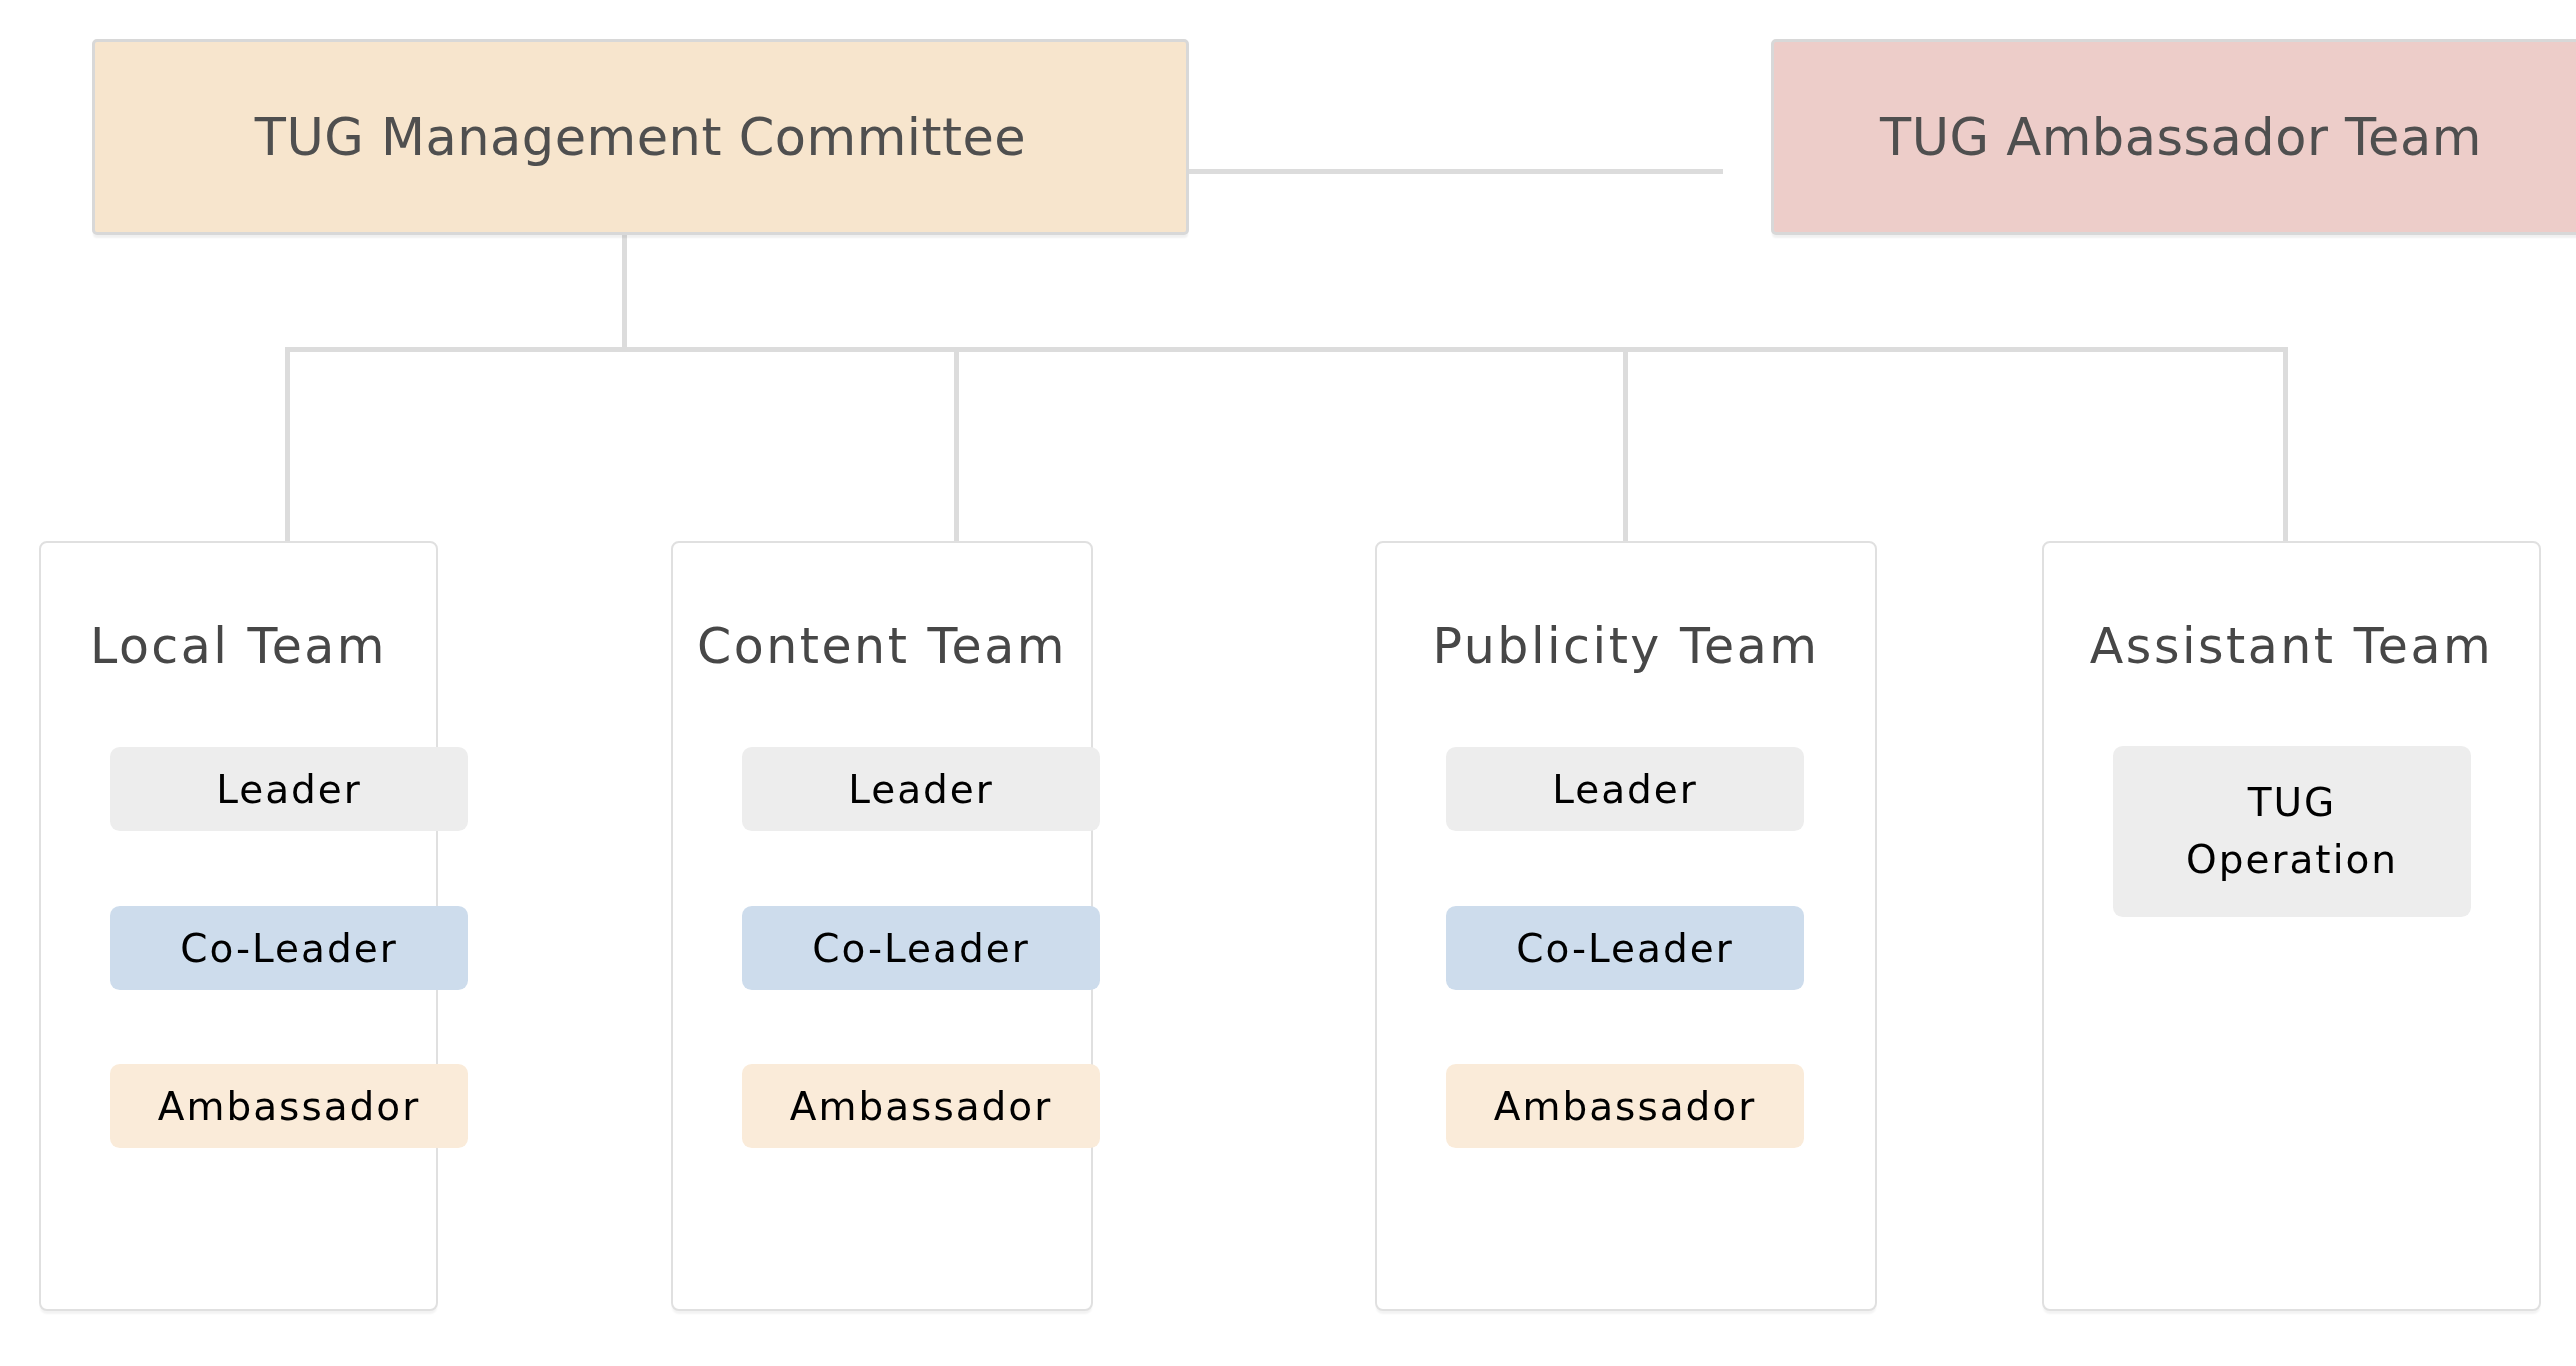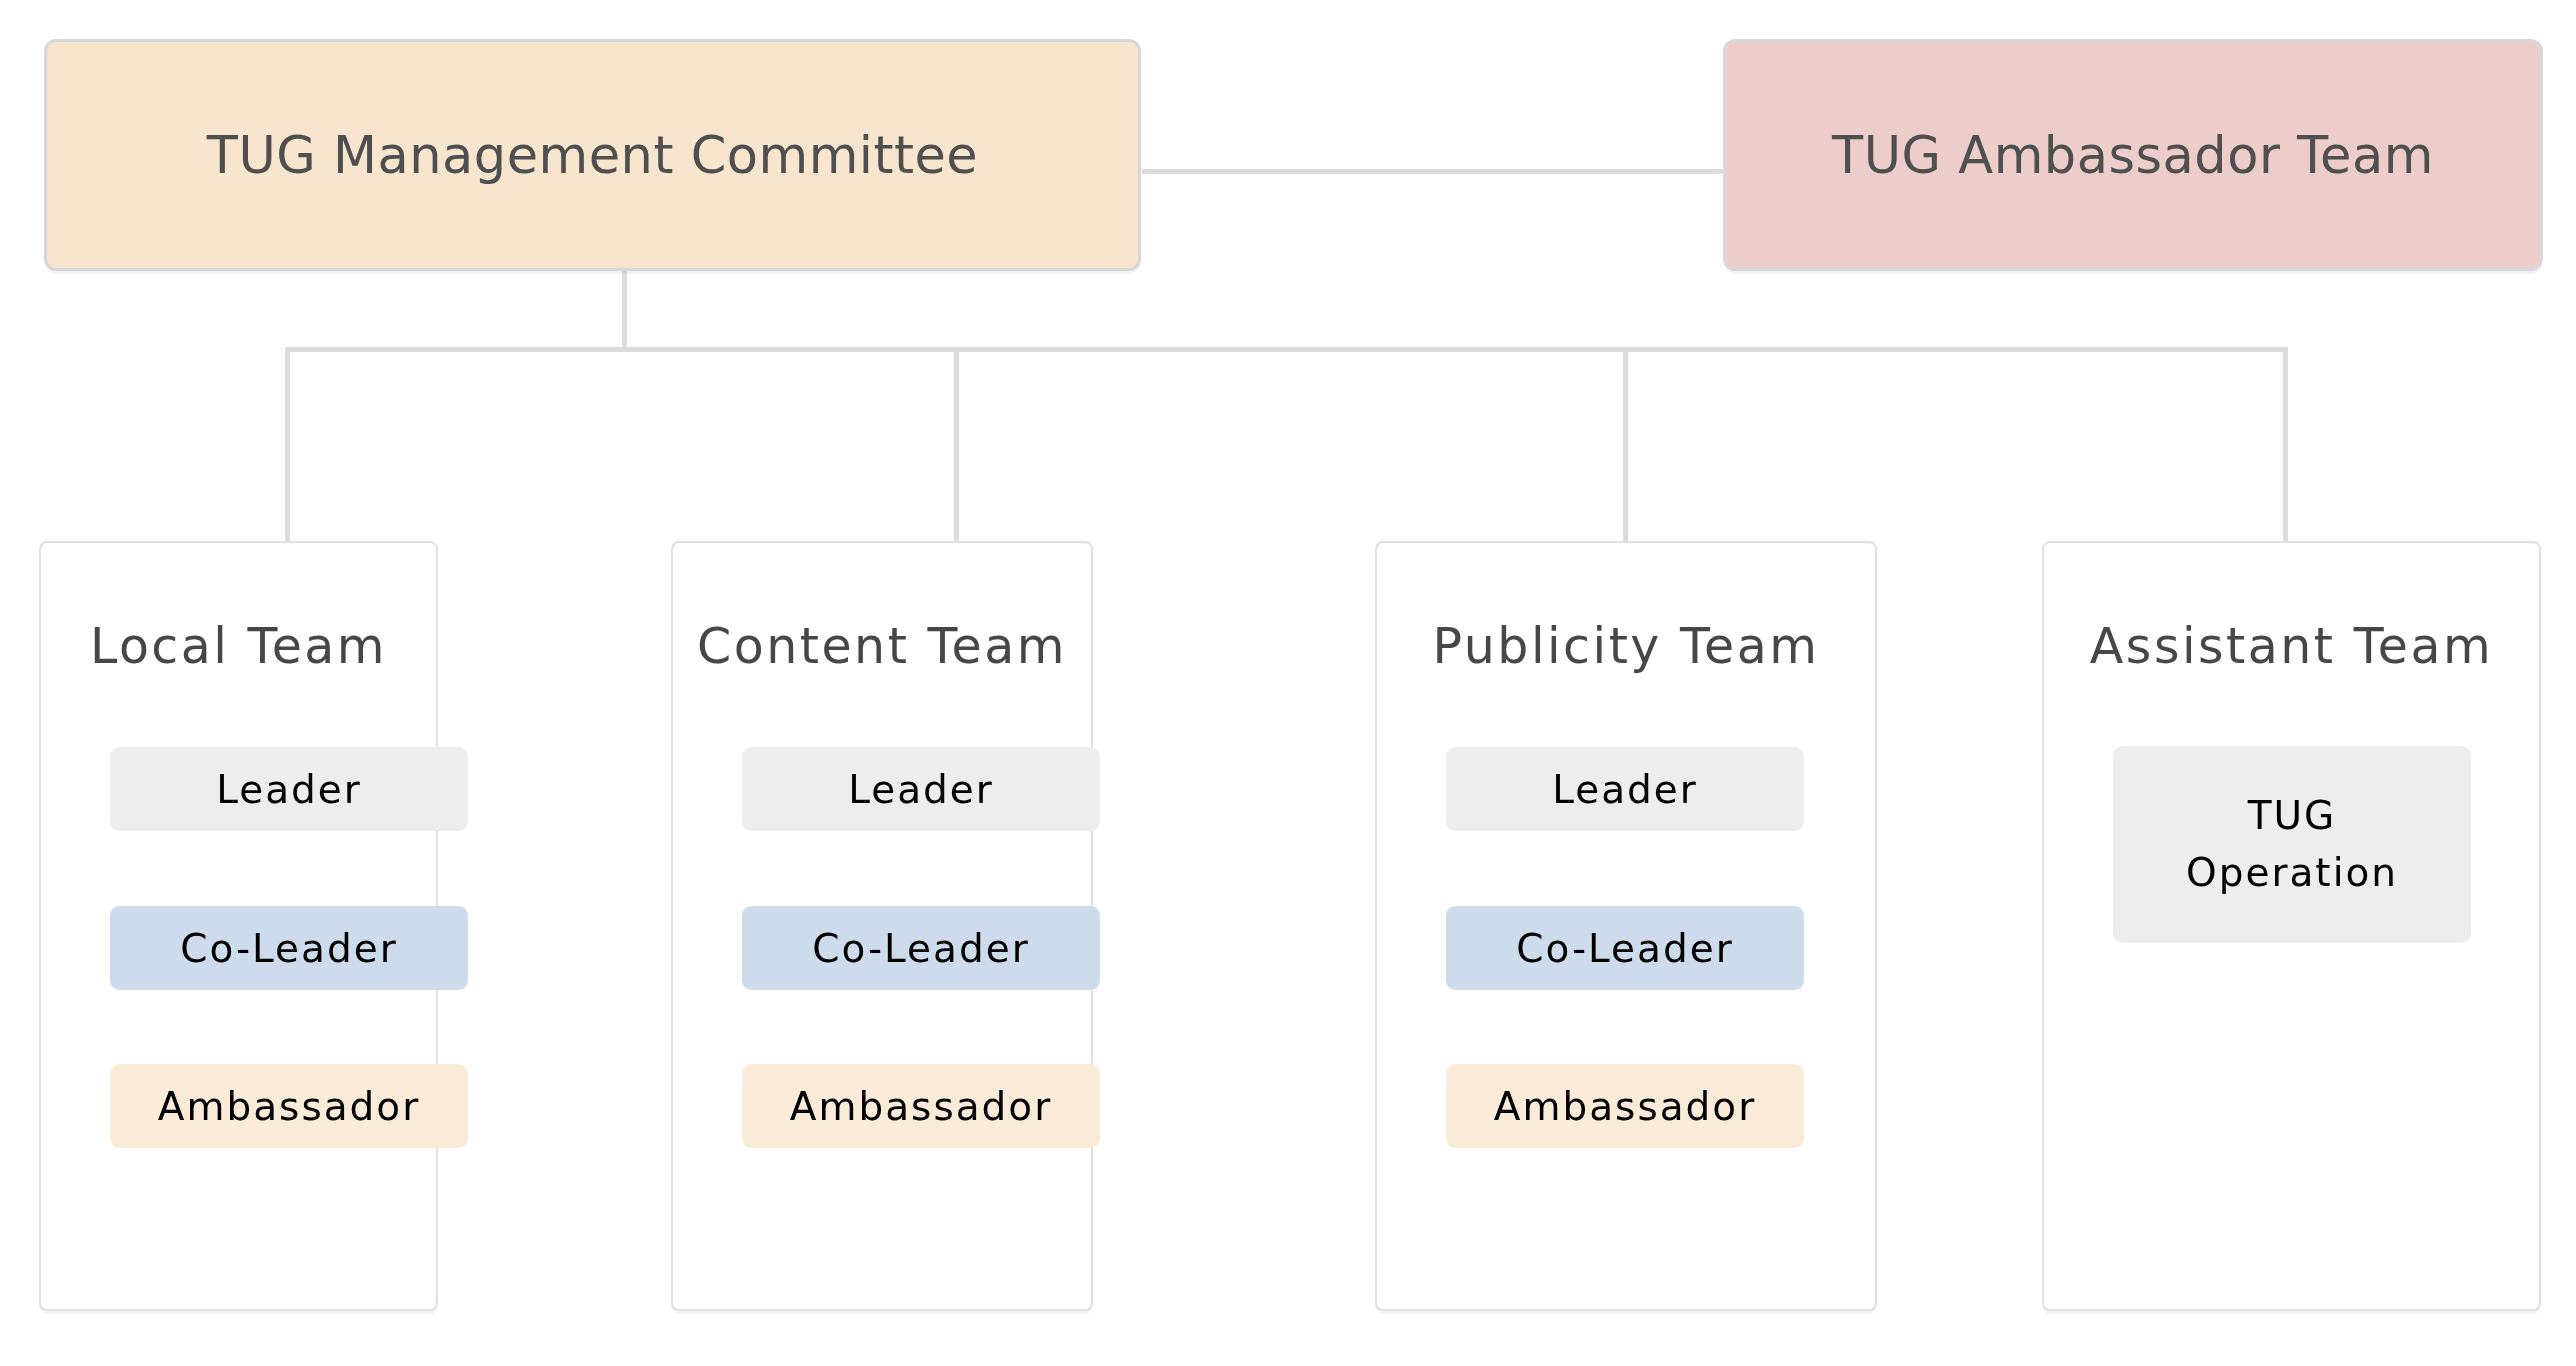--- a/index.html
+++ b/index.html
@@ -20,29 +20,30 @@
   .connector {
     position: absolute;
     background: #dcdcdc;
     z-index: 1;
   }
 
   
   .top-node {
     position: absolute;
     top: 39px;
-    height: 232px;
+    height: 196px;
     border: 3.9px solid #d8d8d8;
-    border-radius: 12px;
+    border-radius: 5px;
     box-sizing: border-box;
     display: flex;
     align-items: center;
     justify-content: center;
     z-index: 2;
     box-shadow: 0 3.9px 2px -1px rgba(0,0,0,0.06);
+    margin-left: 48px;
   }
   .top-node .node-label {
     font-size: 51px;
     color: #4f4f4f;
     letter-spacing: 0.5px;
     white-space: nowrap;
   }
   #node-management {
     left: 44px;
     width: 1097px;
@@ -103,21 +104,21 @@
     box-sizing: border-box;
   }
   .role.r0 { top: 204px; }
   .role.r1 { top: 363px; }
   .role.r2 { top: 521px; }
   .role.leader     { background: #ededed; }
   .role.co-leader  { background: #cddcec; }
   .role.ambassador { background: #faebd9; }
   .role.operation  {
     top: 203px;
-    height: 197px;
+    height: 171px;
     background: #ededed;
     line-height: 1.45;
     padding: 16px 54px;
   }
 </style>
 </head>
 <body>
 
 <div id="canvas">
 

